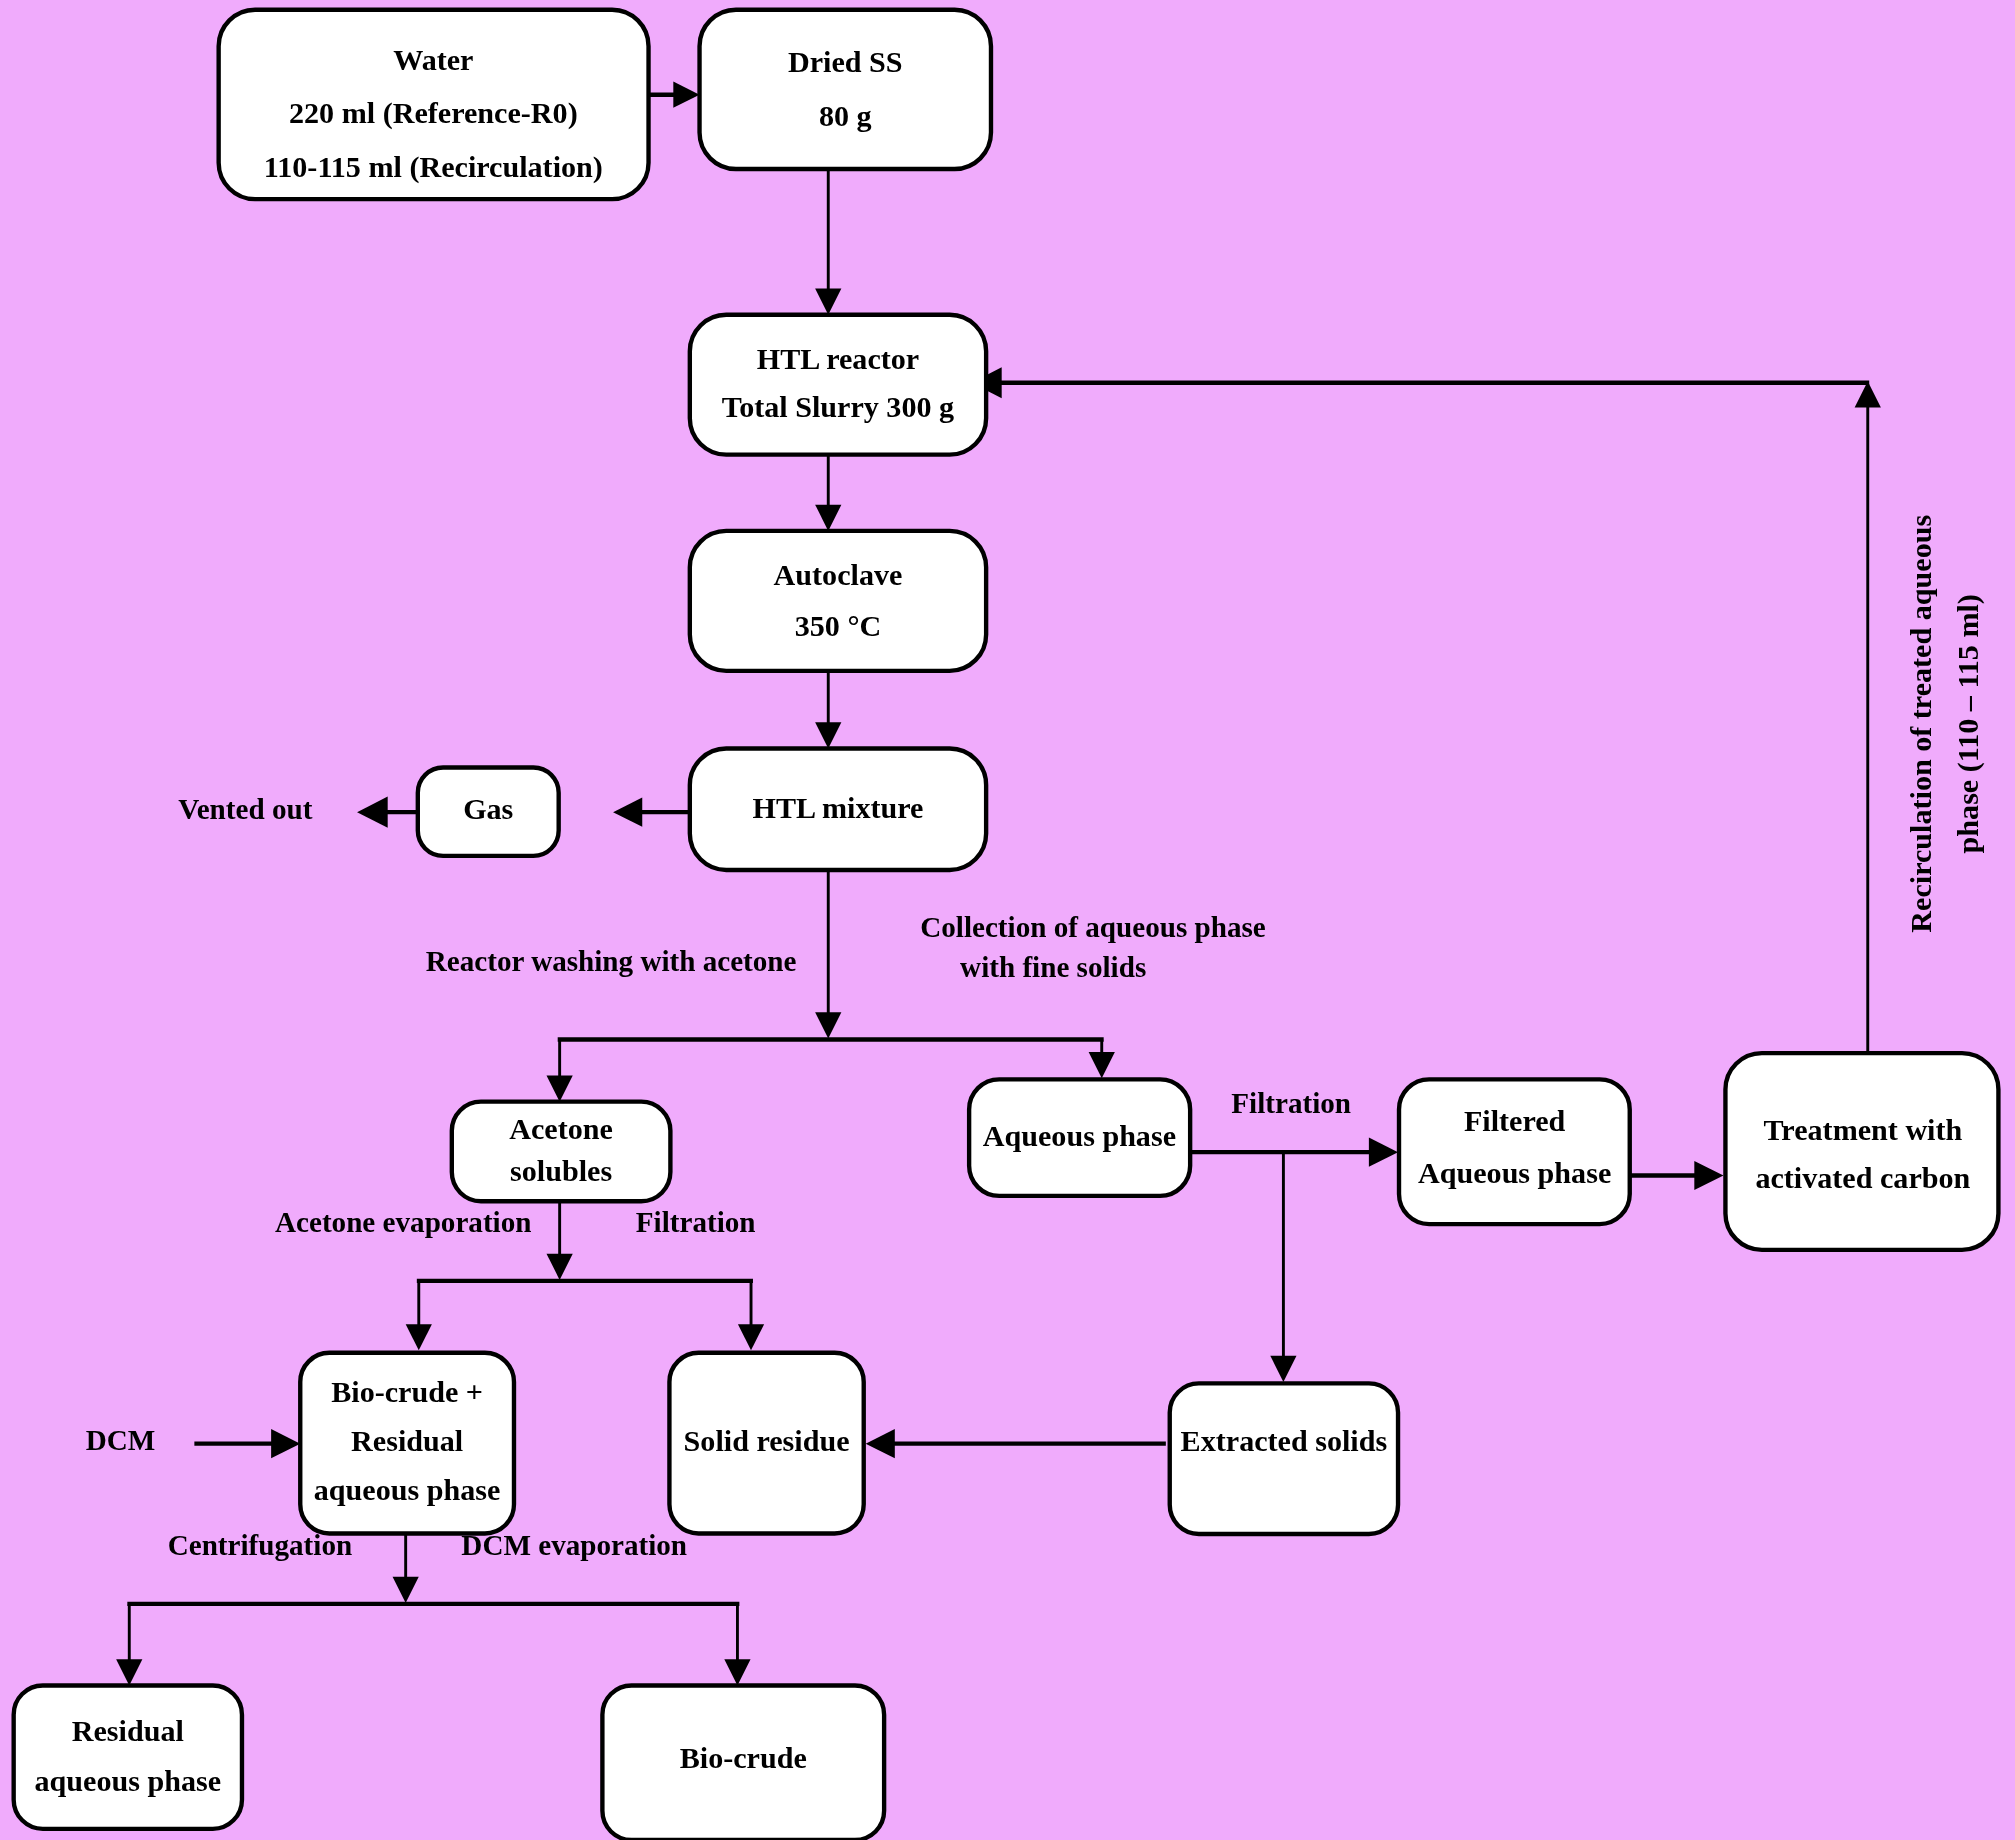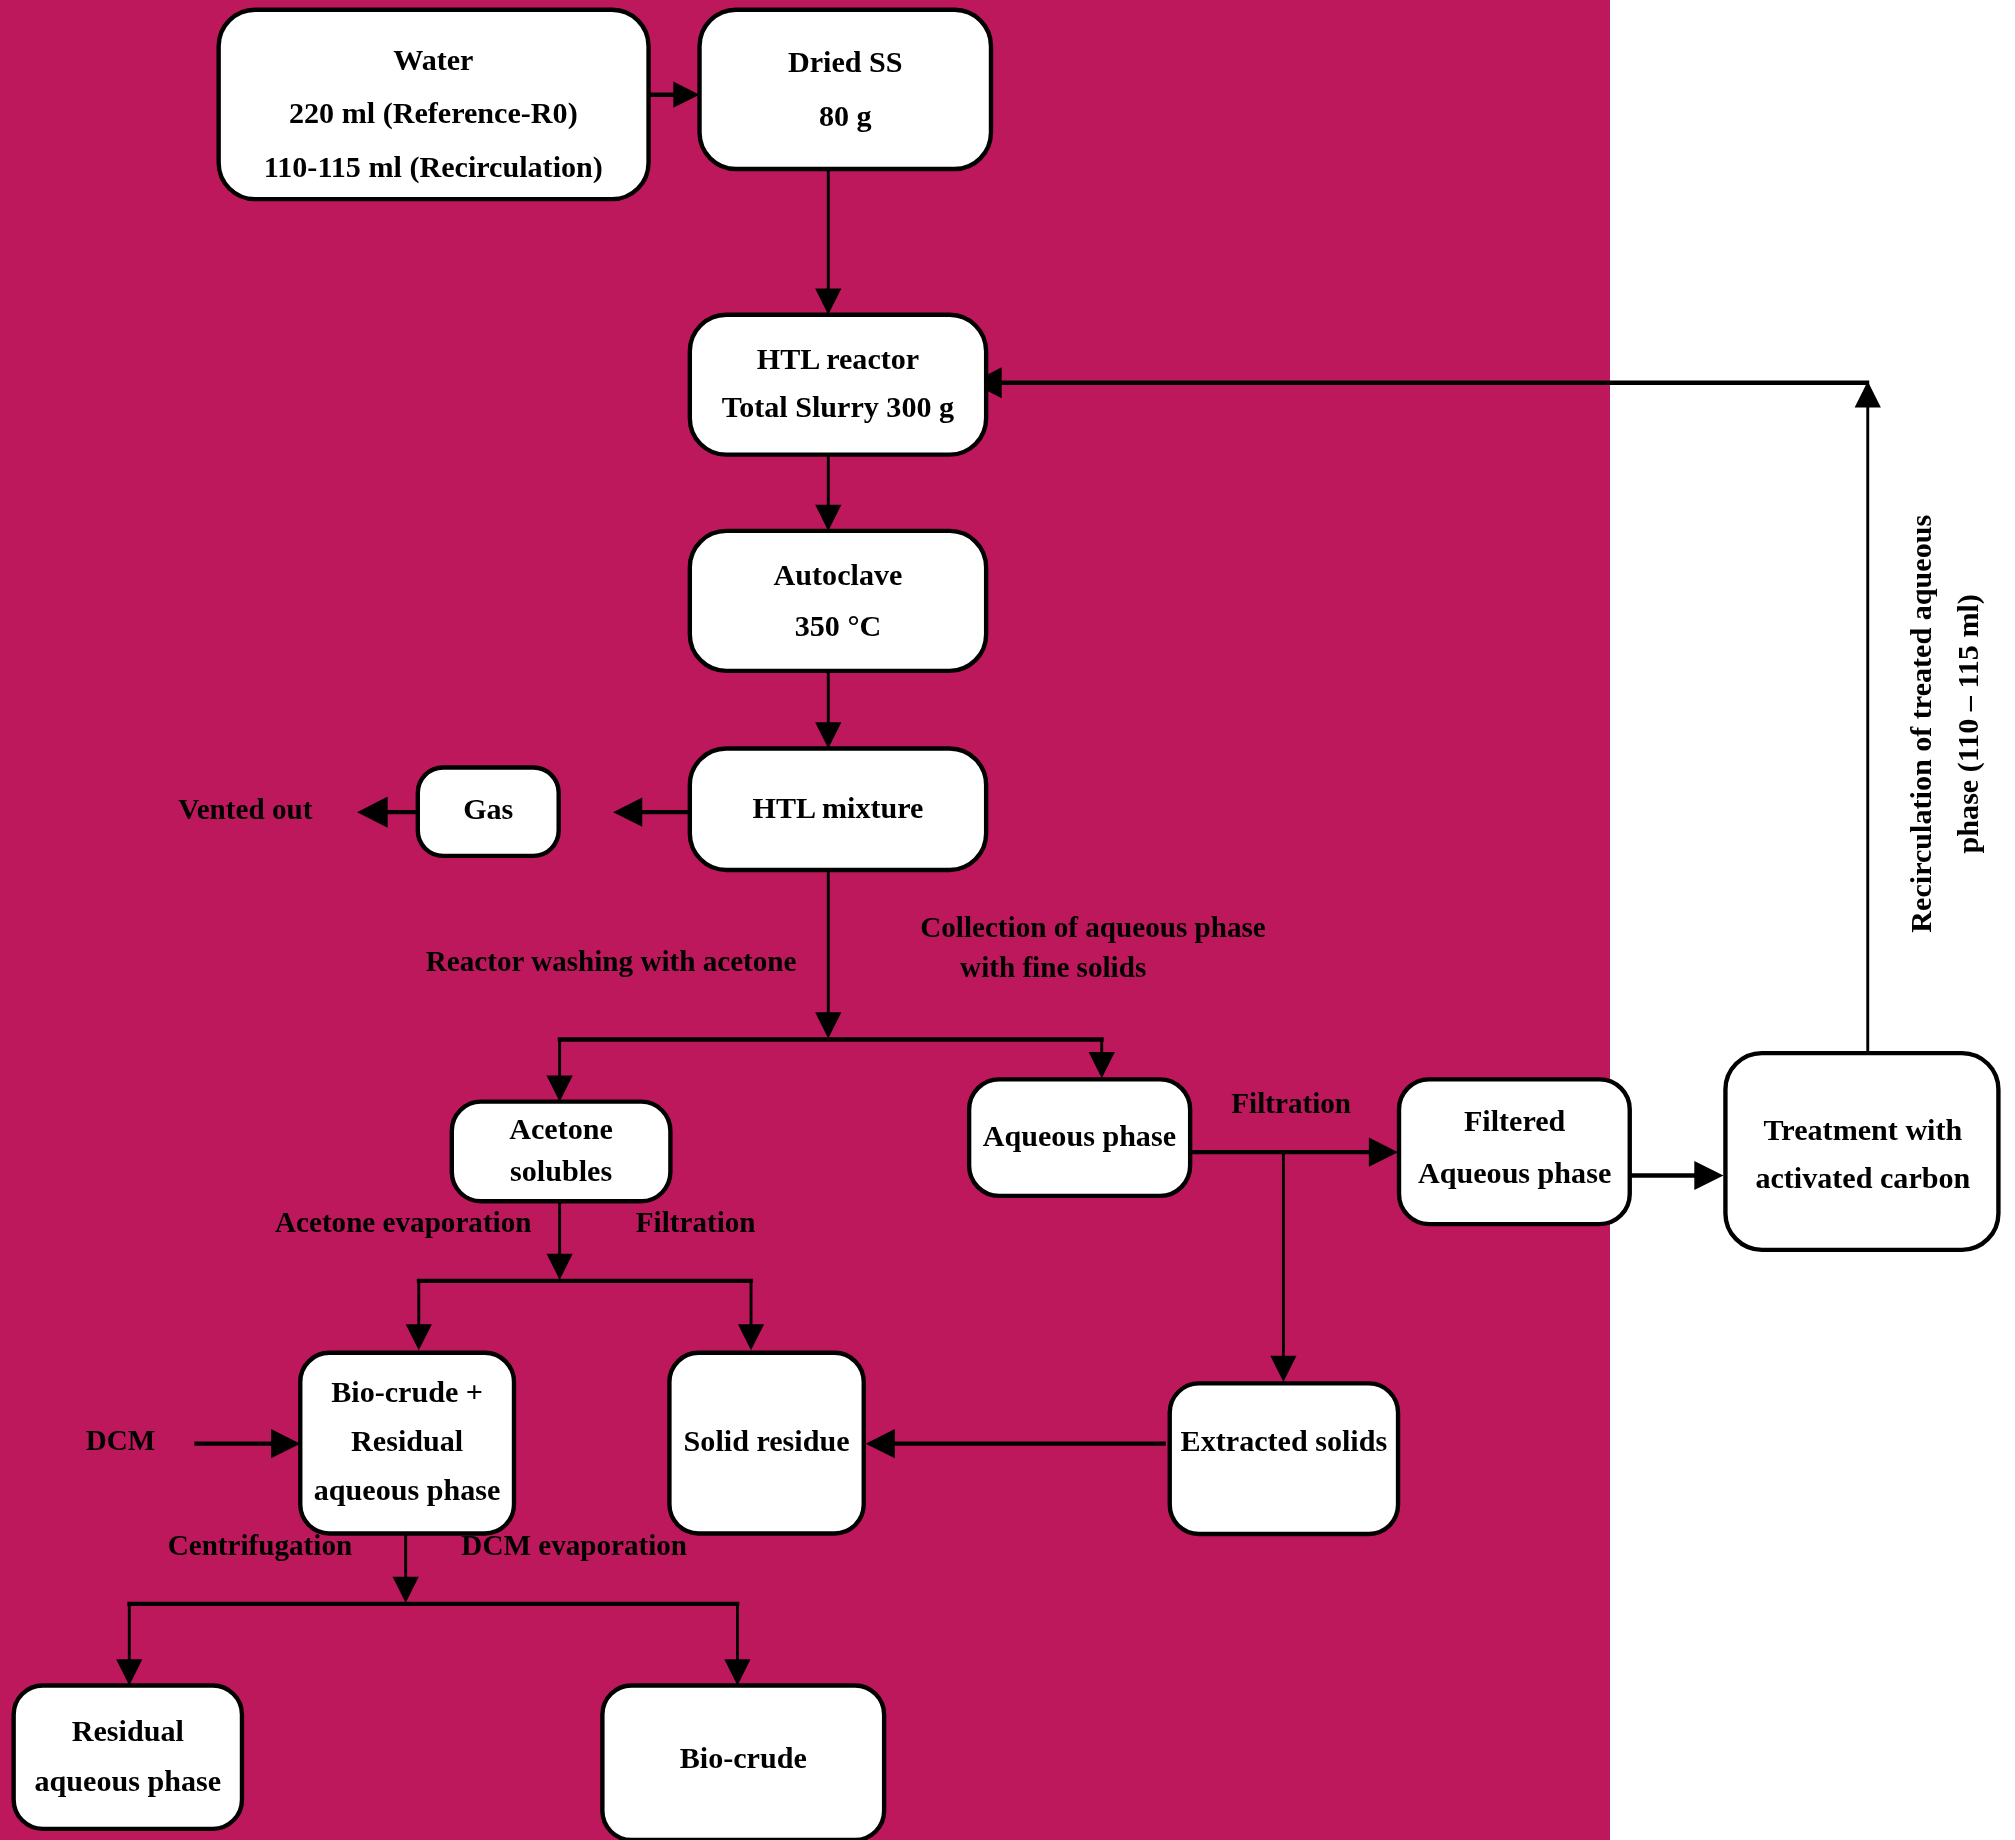--- a/index.html
+++ b/index.html
@@ -2,23 +2,23 @@
 <html style="font-size:7.8px"><head>
 <meta charset="utf-8">
 <style>
   html, body {
     margin: 0;
     padding: 0;
     background: #ffffff;
   }
   #stage {
     position: relative;
-    width: 1610px;
+    width: 2015px;
     height: 1840px;
-    background: #be185d;
+    background: #f0abfc;
     font-family: "Liberation Serif", "DejaVu Serif", serif;
   }
   svg#flow {
     position: absolute;
     left: 0;
     top: 0;
     width: 2015px;
     height: 1840px;
   }
   .node-rect {

